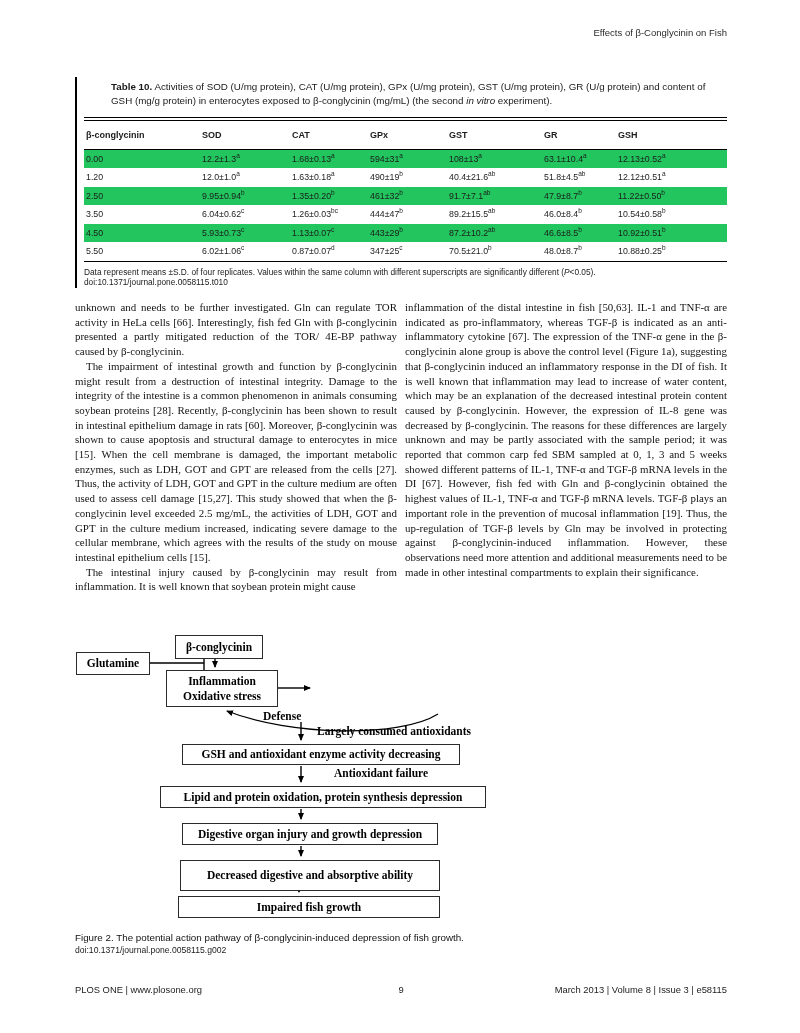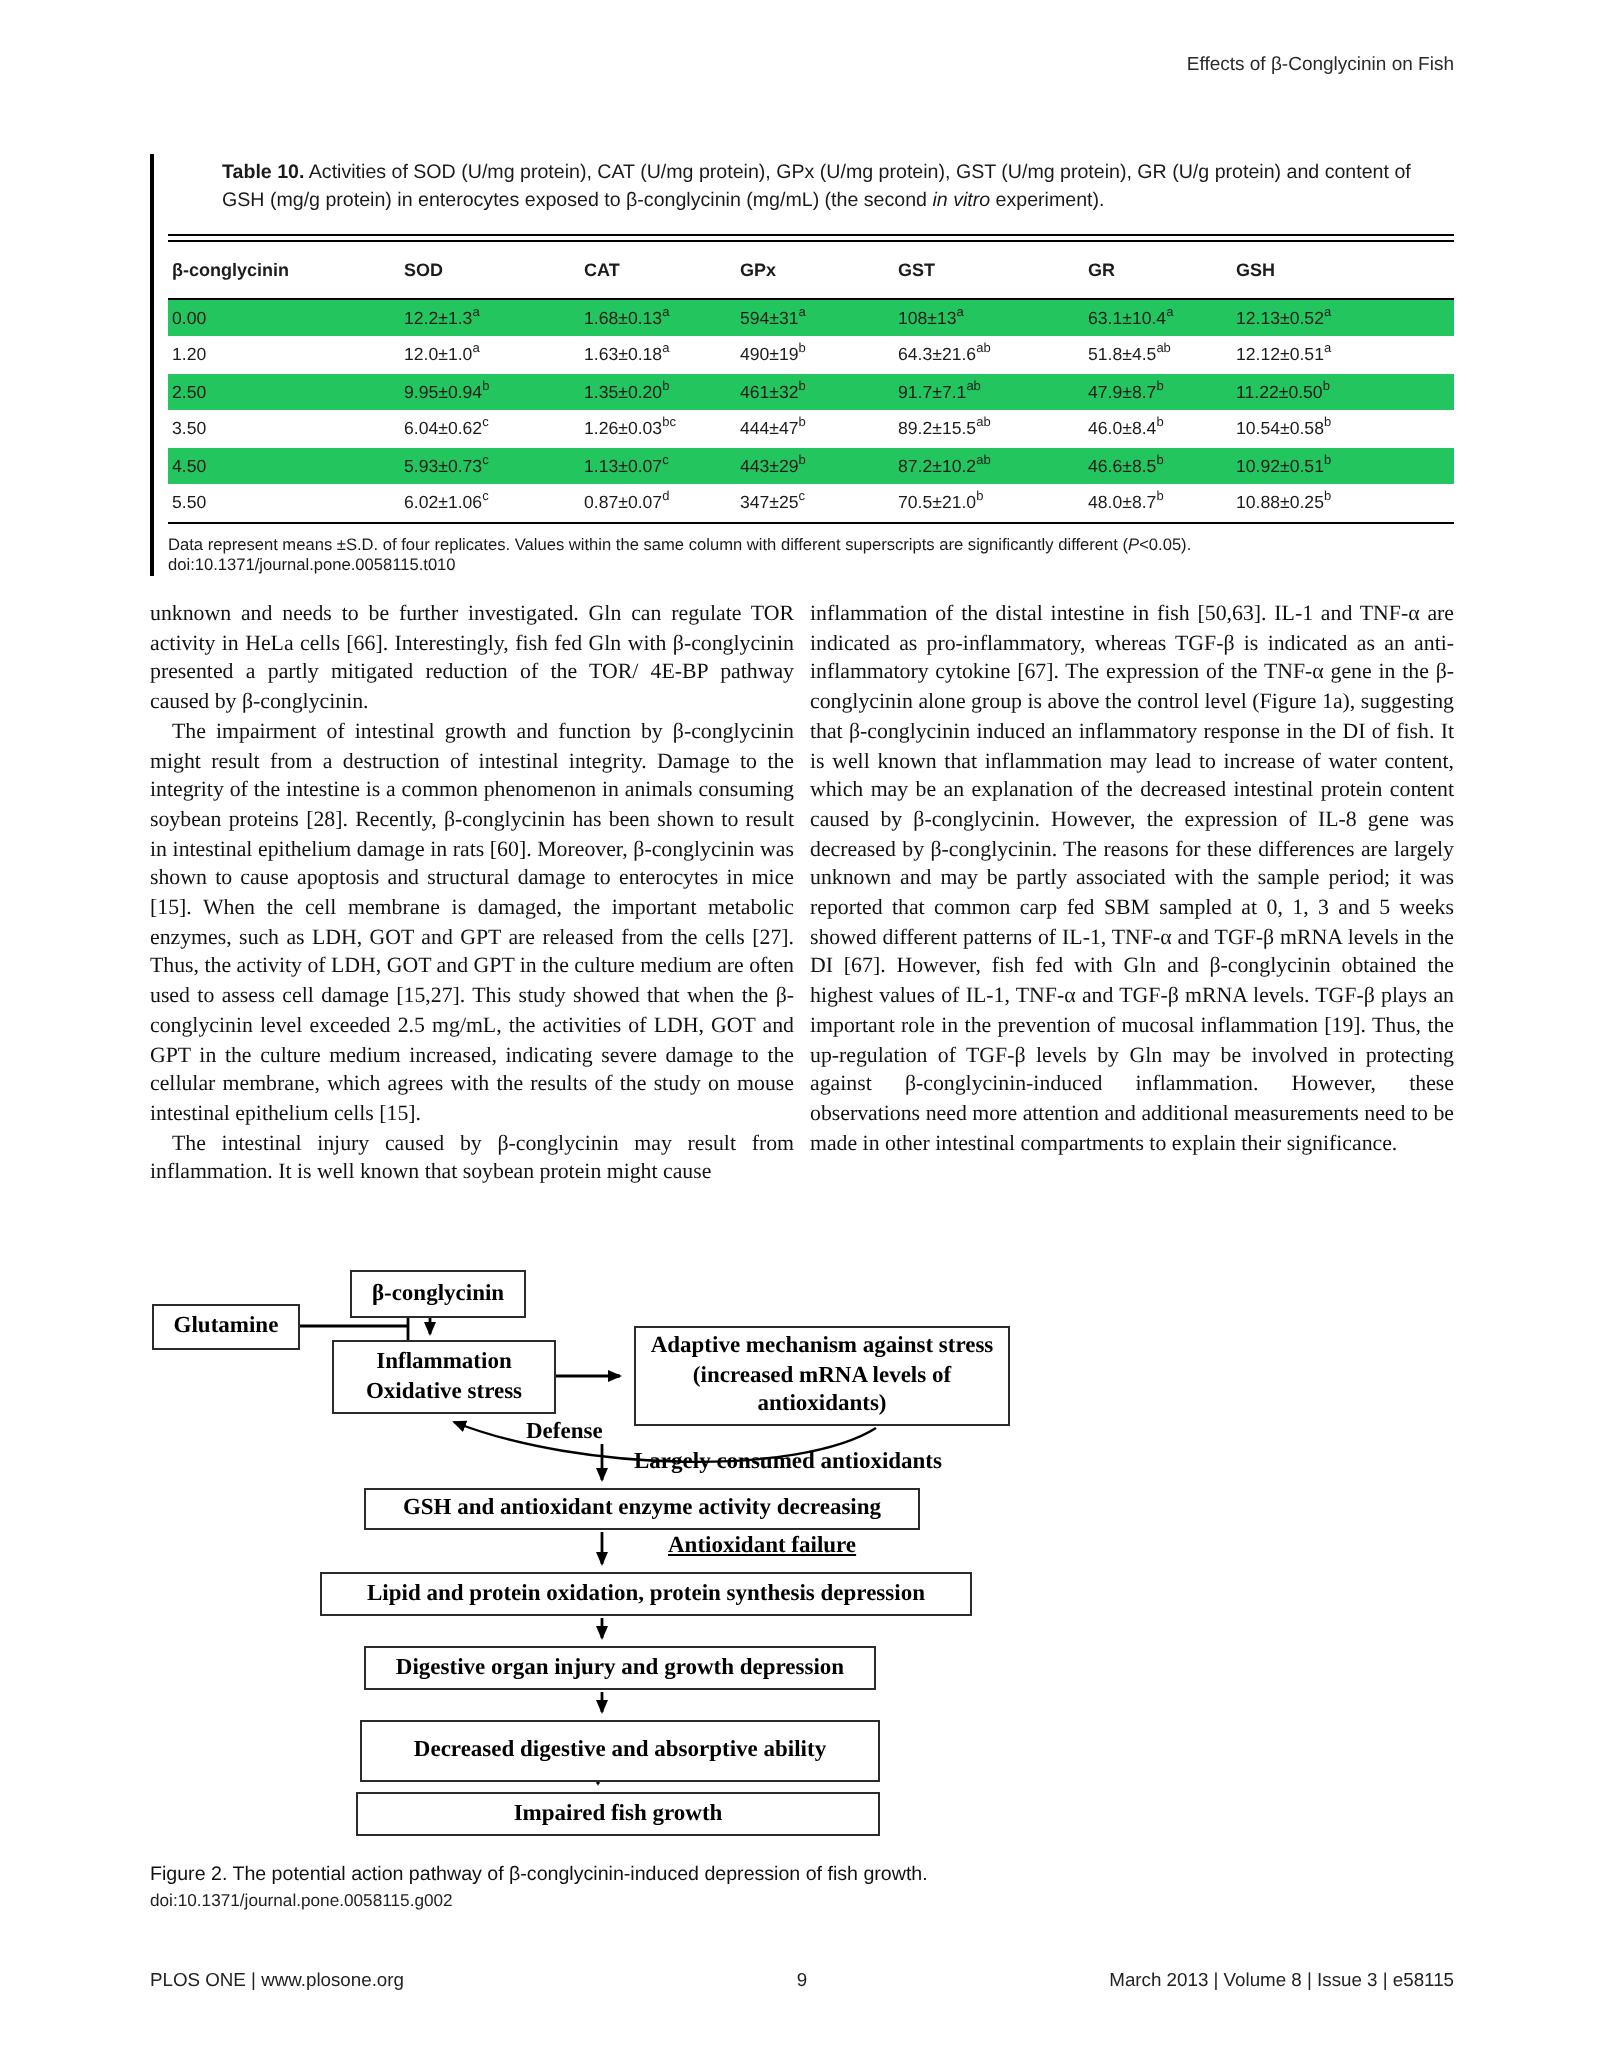--- a/index.html
+++ b/index.html
@@ -43,21 +43,21 @@
   .n-glut{left:6px;top:24px;width:74px;height:23px;font-size:11.5px;}
   .n-infl{left:96px;top:42px;width:112px;height:37px;font-size:11.5px;}
   .n-adap{left:247px;top:35px;width:188px;height:50px;font-size:11.5px;}
   .n-gsh{left:112px;top:116px;width:278px;height:21px;font-size:11.5px;}
   .n-lip{left:90px;top:158px;width:326px;height:22px;font-size:11.5px;}
   .n-dig{left:112px;top:195px;width:256px;height:22px;font-size:11.5px;}
   .n-dec{left:110px;top:232px;width:260px;height:31px;font-size:11.5px;}
   .n-imp{left:108px;top:268px;width:262px;height:22px;font-size:11.5px;}
   .l-def{left:193px;top:82px;font-size:11.5px;}
   .l-lar{left:247px;top:97px;font-size:11.5px;}
-  .l-ant{left:264px;top:139px;font-size:11.5px;text-decoration:underline;}
+  .l-ant{left:264px;top:139px;font-size:11.5px;}
   .arrows{position:absolute;left:0;top:0;}
 
   
   .fig-caption{position:absolute;left:75px;top:932px;width:652px;font-size:9.8px;color:#111;}
   .fig-caption .bold{font-weight:normal;}
   .fig-doi{font-size:8.6px;margin-top:2px;color:#222;}
 
   
   .footer{position:absolute;left:75px;top:984px;width:652px;font-size:9.4px;color:#222;}
   .footer .f-left{position:absolute;left:0;}
@@ -93,21 +93,21 @@
           <div class="tcell"><span>594±31</span><sup>a</sup></div>
           <div class="tcell"><span>108±13</span><sup>a</sup></div>
           <div class="tcell"><span>63.1±10.4</span><sup>a</sup></div>
           <div class="tcell"><span>12.13±0.52</span><sup>a</sup></div>
         </div>
         <div class="trow">
           <div class="tcell">1.20</div>
           <div class="tcell"><span>12.0±1.0</span><sup>a</sup></div>
           <div class="tcell"><span>1.63±0.18</span><sup>a</sup></div>
           <div class="tcell"><span>490±19</span><sup>b</sup></div>
-          <div class="tcell"><span>64.3±21.6</span><sup>ab</sup></div>
+          <div class="tcell"><span>40.4±21.6</span><sup>ab</sup></div>
           <div class="tcell"><span>51.8±4.5</span><sup>ab</sup></div>
           <div class="tcell"><span>12.12±0.51</span><sup>a</sup></div>
         </div>
         <div class="trow shaded">
           <div class="tcell">2.50</div>
           <div class="tcell"><span>9.95±0.94</span><sup>b</sup></div>
           <div class="tcell"><span>1.35±0.20</span><sup>b</sup></div>
           <div class="tcell"><span>461±32</span><sup>b</sup></div>
           <div class="tcell"><span>91.7±7.1</span><sup>ab</sup></div>
           <div class="tcell"><span>47.9±8.7</span><sup>b</sup></div>
@@ -182,23 +182,20 @@
       <line x1="231" y1="181" x2="231" y2="191" stroke="#000" stroke-width="1.4" marker-end="url(#ah)"></line>
 
       <line x1="231" y1="218" x2="231" y2="228" stroke="#000" stroke-width="1.4" marker-end="url(#ah)"></line>
 
       <line x1="229" y1="255" x2="229" y2="264" stroke="#000" stroke-width="1.4" marker-end="url(#ah)"></line>
     </svg>
     <div class="fnode n-beta">β-conglycinin</div>
     <div class="fnode n-glut">Glutamine</div>
     <div class="fnode n-infl">Inflammation
 Oxidative stress</div>
-    <div class="fnode n-adap">Adaptive mechanism against stress
-(increased mRNA levels of
-antioxidants)</div>
     <div class="fnode n-gsh">GSH and antioxidant enzyme activity decreasing</div>
     <div class="fnode n-lip">Lipid and protein oxidation, protein synthesis depression</div>
     <div class="fnode n-dig">Digestive organ injury and growth depression</div>
     <div class="fnode n-dec">Decreased digestive and absorptive ability</div>
     <div class="fnode n-imp">Impaired fish growth</div>
     <div class="flabel l-def">Defense</div>
     <div class="flabel l-lar">Largely consumed antioxidants</div>
     <div class="flabel l-ant">Antioxidant failure</div>
   </section>
 

